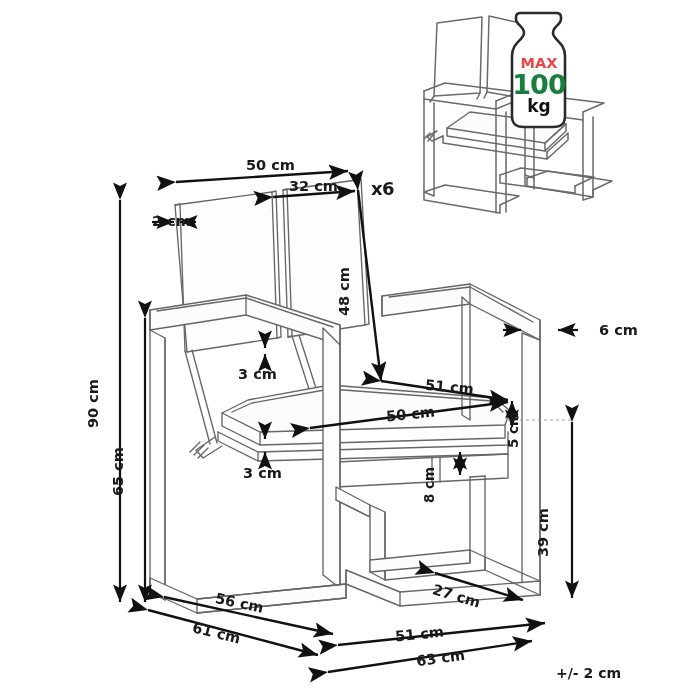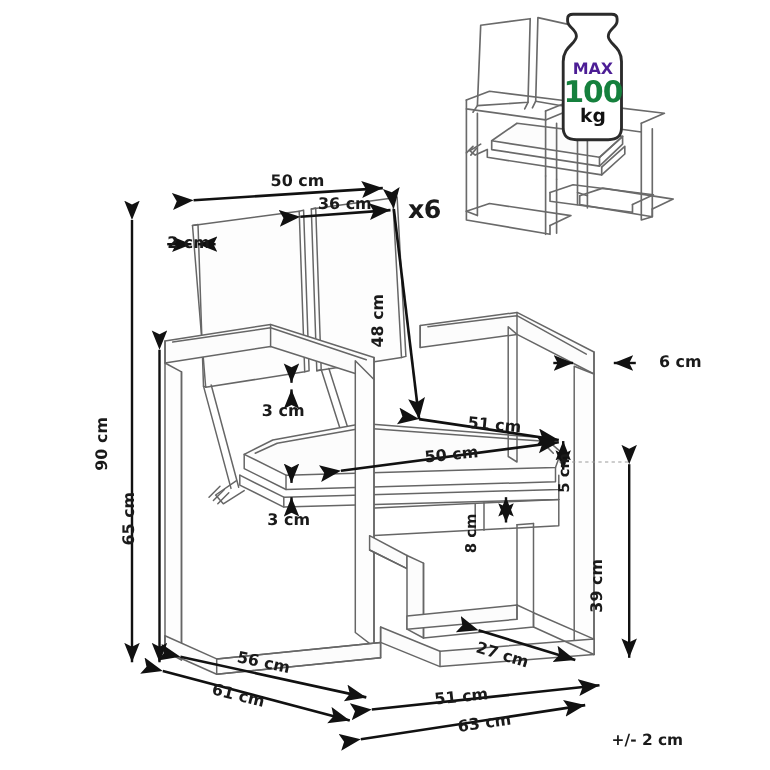--- a/index.html
+++ b/index.html
@@ -4,21 +4,21 @@
 <style>
   html,body{margin:0;padding:0;background:#ffffff;}
   body{width:700px;height:700px;overflow:hidden;
        font-family:"DejaVu Sans","Liberation Sans",sans-serif;}
   #stage{position:relative;width:700px;height:700px;background:#fff;}
   #stage svg{position:absolute;left:0;top:0;}
   .lbl{position:absolute;font-weight:bold;color:#1a1a1a;white-space:nowrap;
        font-family:"DejaVu Sans","Liberation Sans",sans-serif;}
   .dim{font-size:14.5px;}
   .dim-sm{font-size:13.5px;}
-  .mult{font-size:23px;letter-spacing:-0.5px;}
+  .mult{font-size:18px;letter-spacing:-0.5px;}
   .tol{font-size:14px;}
   .rot90{transform:rotate(-90deg);transform-origin:left bottom;}
 </style>
 </head>
 <body>
 
 <div id="stage">
 
   <svg width="700" height="700" viewBox="0 0 700 700">
     <defs>
@@ -206,21 +206,21 @@
     <g>
       <path d="M524,33 C524,26 516,25 516,19 L516,17 C516,14 518,13 521,13
                L556,13 C559,13 561,14 561,17 L561,19 C561,25 553,26 553,33
                C553,40 565,42 565,56 L565,116 C565,124 561,127 553,127
                L524,127 C516,127 512,124 512,116 L512,56 C512,42 524,40 524,33 Z" fill="#ffffff" stroke="#2b2b2b" stroke-width="2.6" stroke-linejoin="round"></path>
     </g>
   </svg>
 
   <div class="lbl dim" style="left:246px;top:157px;">50 cm</div>
 
-  <div class="lbl dim" style="left:289px;top:178px;">36 cm</div>
+  <div class="lbl dim" style="left:289px;top:178px;">32 cm</div>
 
   <div class="lbl dim" style="left:124px;top:221px;transform:translateY(-50%);margin-left:28px;">2 cm</div>
 
   <div class="lbl dim rot90" style="left:352px;top:300px;">48 cm</div>
 
   <div class="lbl dim" style="left:238px;top:366px;">3 cm</div>
 
   <div class="lbl dim" style="left:243px;top:465px;">3 cm</div>
 
   <div class="lbl dim rot90" style="left:101px;top:412px;">90 cm</div>
@@ -247,18 +247,18 @@
 
   <div class="lbl dim" style="left:395px;top:626px;transform:rotate(-6deg);">51 cm</div>
 
   <div class="lbl dim" style="left:416px;top:650px;transform:rotate(-8deg);">63 cm</div>
 
   <div class="lbl tol" style="left:556px;top:665px;">+/- 2 cm</div>
 
   <div class="lbl mult" style="left:371px;top:178px;">x6</div>
 
   <div style="position:absolute;left:512px;top:56px;width:54px;text-align:center;">
-    <div style="font-size:14.5px;font-weight:bold;color:#4c1d95;line-height:1.05;">MAX</div>
+    <div style="font-size:14.5px;font-weight:bold;color:#ef4444;line-height:1.05;">MAX</div>
     <div style="font-size:27px;font-weight:bold;color:#15803d;line-height:1.0;letter-spacing:-1px;">100</div>
     <div style="font-size:17px;font-weight:bold;color:#111;line-height:1.05;">kg</div>
   </div>
 
 </div>
 
 </body></html>

